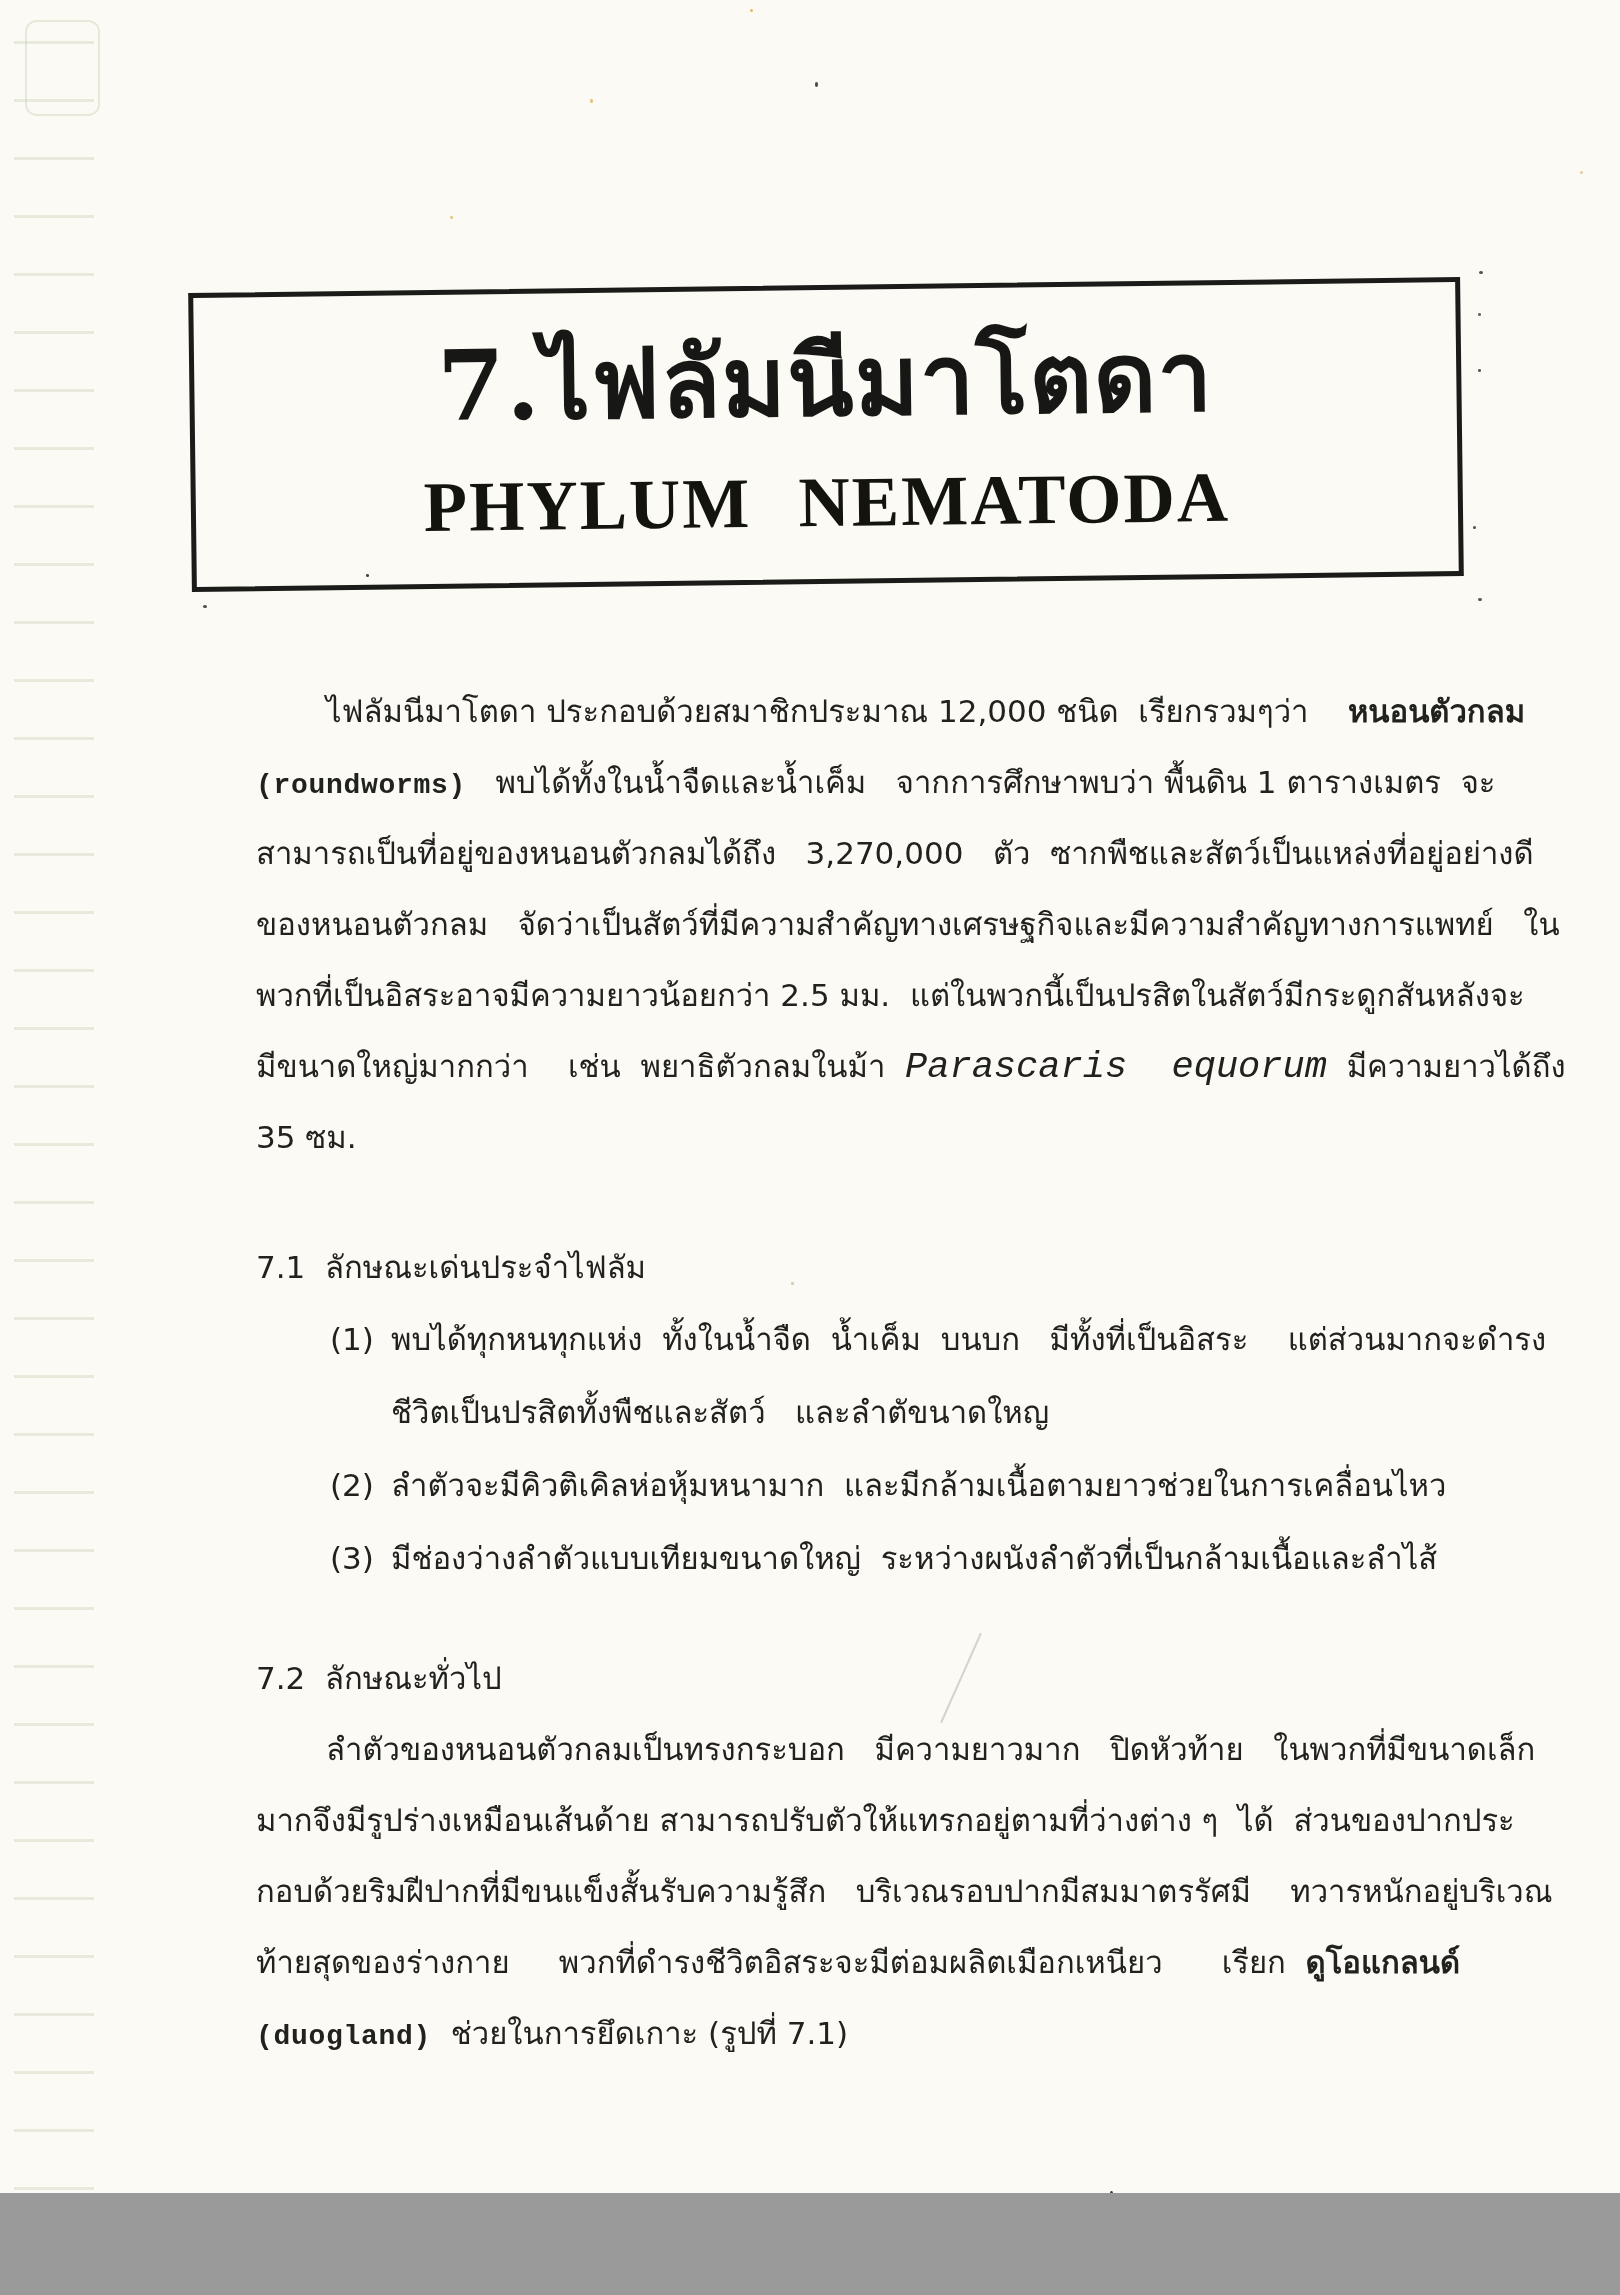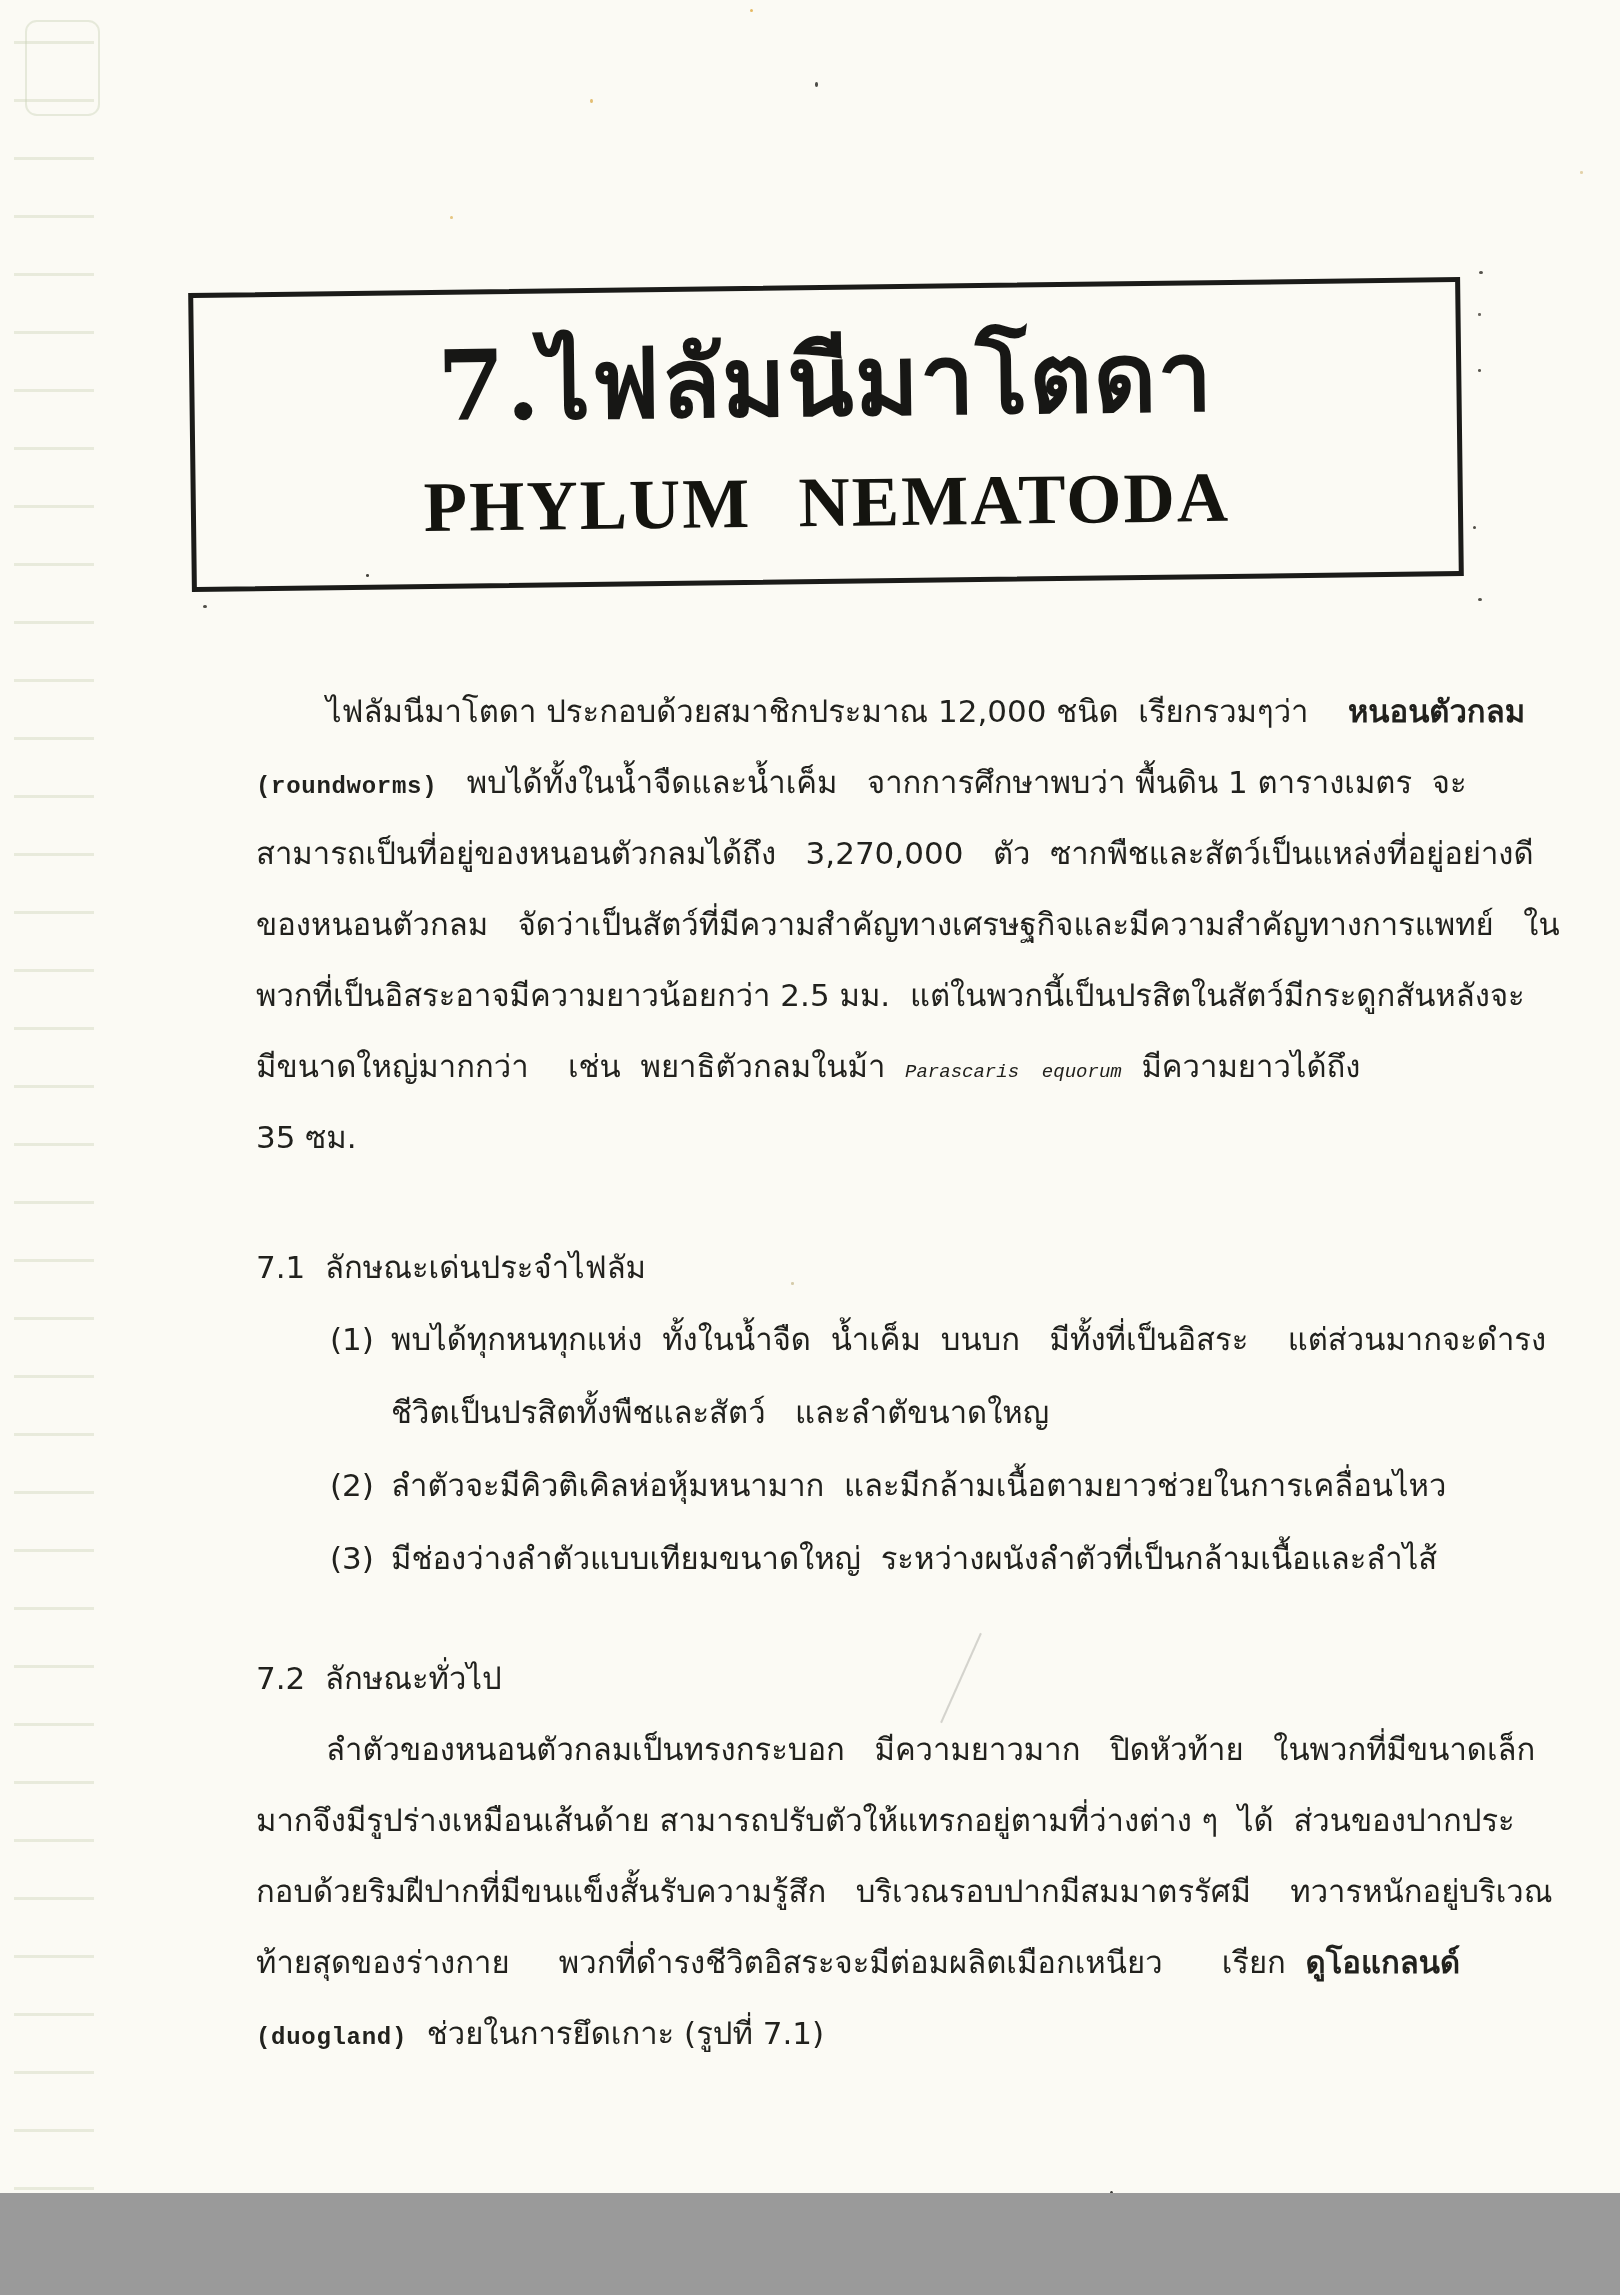--- a/index.html
+++ b/index.html
@@ -70,22 +70,22 @@
   .line.indent{padding-left:70px;}
   .line.item,.line.cont{padding-left:135px;}
   .heading{
     font-weight:normal;
     line-height:71px;height:71px;white-space:pre;
   }
   .block-heading-1{margin-top:59px;}
   .block-heading-2{margin-top:48px;}
   .seg-n{}
   .seg-b{font-weight:bold;}
-  .seg-bm{font-family:"Liberation Mono",monospace;font-weight:bold;font-size:24px;letter-spacing:0.7px;}
-  .seg-im{font-family:"Liberation Mono",monospace;font-style:italic;font-size:19px;}
+  .seg-bm{font-family:"Liberation Mono",monospace;font-weight:bold;font-size:28px;letter-spacing:0.7px;}
+  .seg-im{font-family:"Liberation Mono",monospace;font-style:italic;font-size:37px;}
   .seg-mk{position:absolute;left:74px;}
 </style>
 </head>
 <body>
 
 <div id="page">
 
   <div id="binder-strip"></div>
   <div id="binder-ring-top"></div>
 

